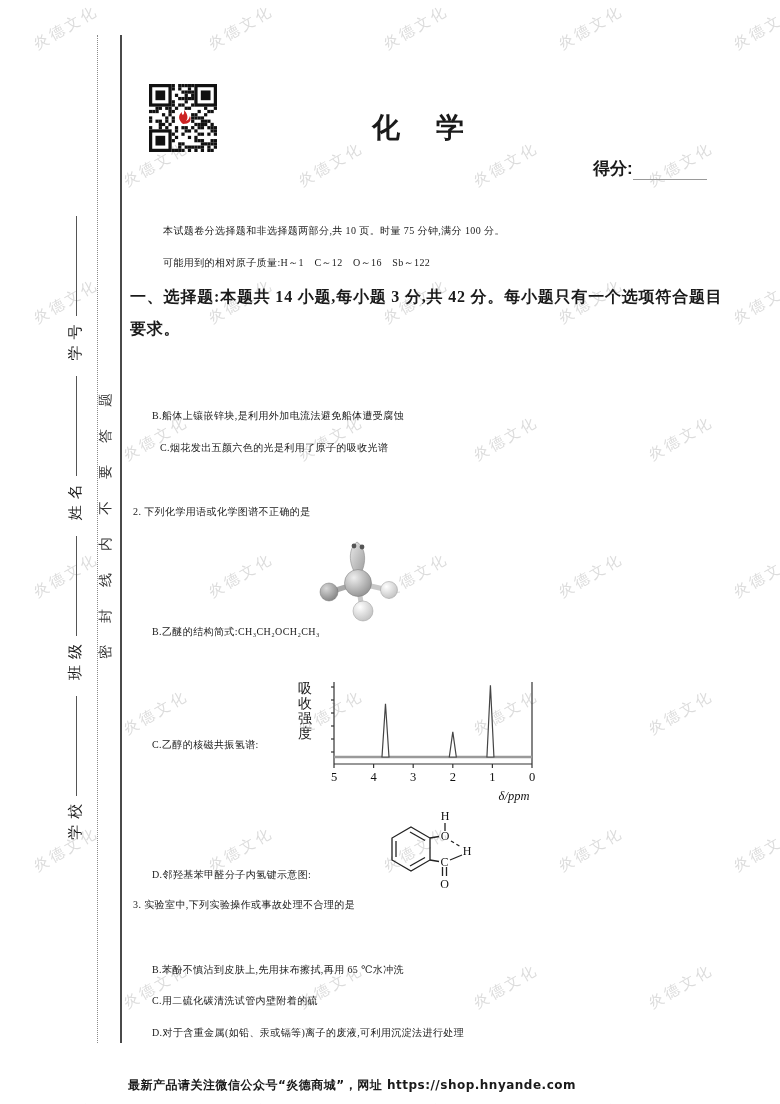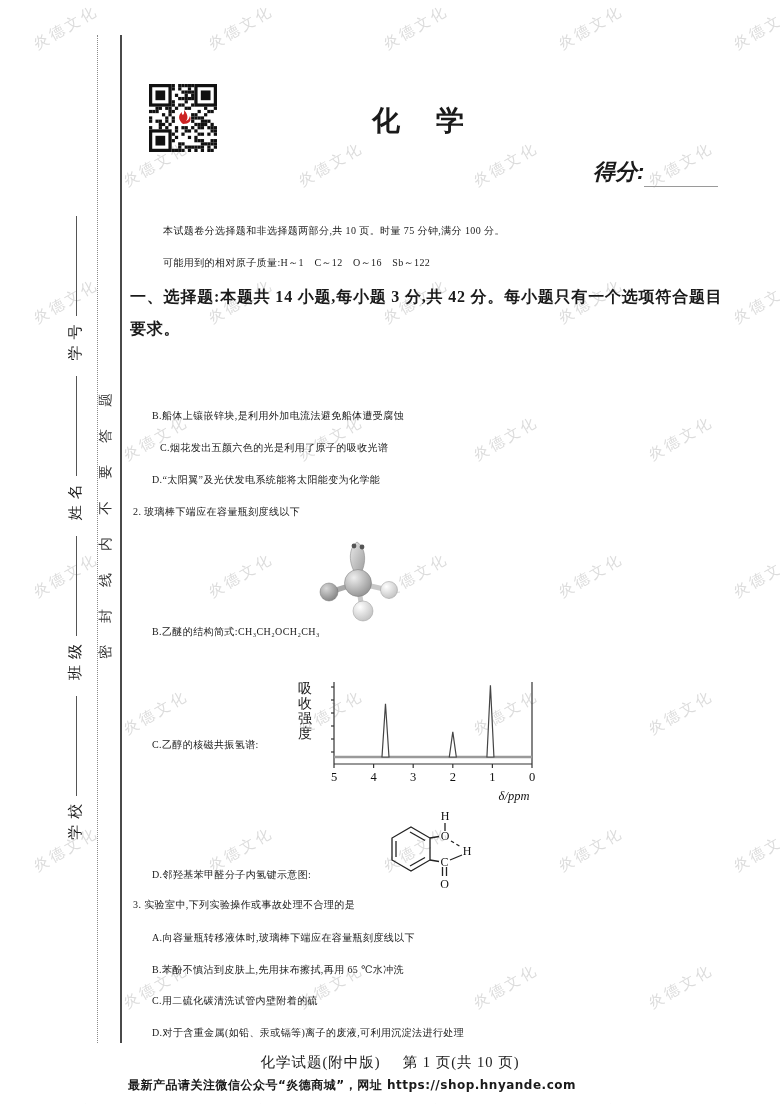--- a/index.html
+++ b/index.html
@@ -14,22 +14,22 @@
   
   .vline-dotted{position:absolute;left:97px;top:35px;height:1008px;width:0;border-left:1px dotted #8a8a8a;}
   .vline-solid{position:absolute;left:120px;top:35px;height:1008px;width:1.5px;background:#4a4a4a;}
   .rotated-strip{position:absolute;transform:rotate(-90deg);white-space:nowrap;}
   #student-fields{width:640px;height:26px;left:-241px;top:512px;font-size:15px;letter-spacing:6px;text-align:center;}
   #student-fields .blank{display:inline-block;width:100px;height:2px;border-bottom:1px solid #555;margin:0 6px 3px 2px;vertical-align:baseline;}
   #seal-text{width:300px;height:22px;left:-42px;top:504px;font-size:14px;letter-spacing:22px;text-align:center;color:#333;}
   
   #exam-title{left:130px;top:40px;width:580px;text-align:center;font-size:19px;white-space:nowrap;}
   #exam-title .brand{font-weight:900;font-size:21px;letter-spacing:1px;}
-  #subject-title{left:130px;top:102px;width:580px;text-align:center;font-size:28px;font-weight:bold;letter-spacing:4px;}
-  #score-row{left:593px;top:157px;font-size:22px;font-weight:bold;font-family:"Liberation Sans",sans-serif;font-style:italic;}
+  #subject-title{left:130px;top:109px;width:580px;text-align:center;font-size:28px;font-weight:bold;letter-spacing:4px;}
+  #score-row{left:593px;top:157px;font-size:17px;font-weight:bold;font-family:"Liberation Sans",sans-serif;}
   #score-row .score-blank{display:inline-block;width:74px;border-bottom:1.5px solid #9a9a9a;height:1.1em;vertical-align:bottom;}
   
   .tline{position:absolute;font-size:10px;letter-spacing:0.4px;white-space:nowrap;}
   .bold{font-weight:bold;letter-spacing:0.8px;}
   
   #qr-box{left:149px;top:84px;width:68px;height:68px;}
   
   #nmr-ylabel{left:297px;top:681px;width:15px;font-size:14px;line-height:15px;text-align:right;word-break:break-all;letter-spacing:0;}
   .fig{position:absolute;}
   
@@ -250,23 +250,22 @@
       <span>得分:</span><span class="score-blank"></span>
     </div>
 
     <div class="tline" style="left:163px;top:224px">本试题卷分选择题和非选择题两部分,共 10 页。时量 75 分钟,满分 100 分。</div>
     <div class="tline" style="left:163px;top:256px">可能用到的相对原子质量:H～1　C～12　O～16　Sb～122</div>
     <div class="tline bold" style="left:130px;top:287px;font-size:16px">一、选择题:本题共 14 小题,每小题 3 分,共 42 分。每小题只有一个选项符合题目</div>
     <div class="tline bold" style="left:130px;top:319px;font-size:16px">要求。</div>
 
     <div class="tline" style="left:152px;top:409px">B.船体上镶嵌锌块,是利用外加电流法避免船体遭受腐蚀</div>
     <div class="tline" style="left:160px;top:441px">C.烟花发出五颜六色的光是利用了原子的吸收光谱</div>
-    <div class="tline" style="left:152px;top:473px">D.“太阳翼”及光伏发电系统能将太阳能变为化学能</div>
-
-    <div class="tline" style="left:133px;top:505px"><span>2.</span> <span>玻璃棒下端应在容量瓶刻度线以下</span></div>
+
+    <div class="tline" style="left:133px;top:505px"><span>2.</span> <span>下列化学用语或化学图谱不正确的是</span></div>
 
     <svg class="fig" style="left:316px;top:533px" width="84" height="90" viewBox="0 0 84 90" xmlns="http://www.w3.org/2000/svg">
       <defs>
         <radialGradient id="gN" cx="35%" cy="30%" r="80%">
             <stop offset="0%" stop-color="#eeeeee"></stop>
             <stop offset="100%" stop-color="#8c8c8c"></stop>
           </radialGradient>
         <radialGradient id="gH" cx="35%" cy="30%" r="80%">
             <stop offset="0%" stop-color="#ffffff"></stop>
             <stop offset="100%" stop-color="#bdbdbd"></stop>
@@ -344,23 +343,19 @@
       <g font-size="12" font-family="Liberation Serif,serif" fill="#111" text-anchor="middle">
         <text x="61" y="16">H</text>
         <text x="61" y="36">O</text>
         <text x="83" y="50.5">H</text>
         <text x="60.5" y="61.5">C</text>
         <text x="60.5" y="84">O</text>
       </g>
     </svg>
 
     <div class="tline" style="left:133px;top:898px"><span>3.</span> <span>实验室中,下列实验操作或事故处理不合理的是</span></div>
-    <div class="tline" style="left:152px;top:931px">A.向容量瓶转移液体时,玻璃棒下端应在容量瓶刻度线以下</div>
     <div class="tline" style="left:152px;top:963px">B.苯酚不慎沾到皮肤上,先用抹布擦拭,再用 65 ℃水冲洗</div>
     <div class="tline" style="left:152px;top:994px">C.用二硫化碳清洗试管内壁附着的硫</div>
     <div class="tline" style="left:152px;top:1026px">D.对于含重金属(如铅、汞或镉等)离子的废液,可利用沉淀法进行处理</div>
 
-    <div id="page-footer" class="abs">
-      <span>化学试题(附中版)</span><span class="sep"></span><span>第 1 页(共 10 页)</span>
-    </div>
     <div id="promo-banner" class="abs">最新产品请关注微信公众号“炎德商城”，网址 https://shop.hnyande.com</div>
   </div>
 </div>
 
 </body></html>

